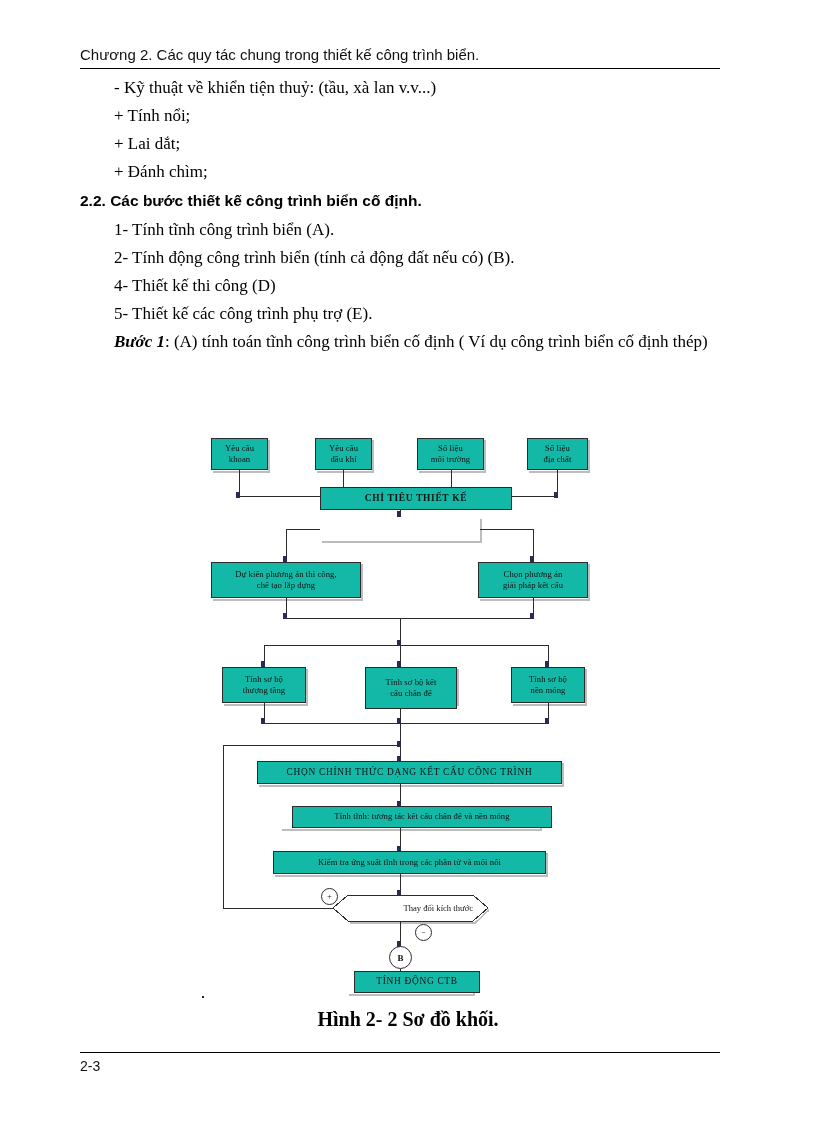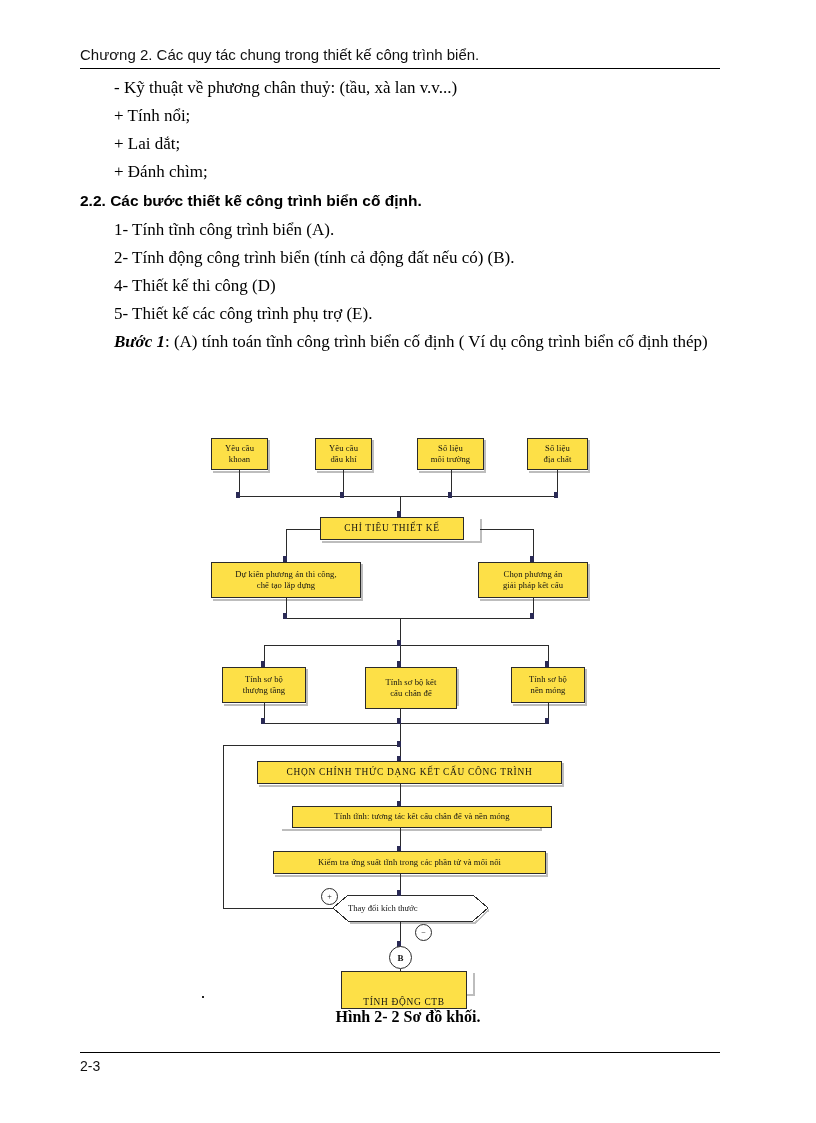--- a/index.html
+++ b/index.html
@@ -77,21 +77,21 @@
     width: 816px;
     height: 1123px;
     pointer-events: none;
   }
   .chart svg { display: block; }
 
   .node {
     position: absolute;
     box-sizing: border-box;
     border: 1px solid #2b2b2b;
-    background: #fde047;
+    background: #14b8a6;
     display: flex;
     align-items: center;
     justify-content: center;
     text-align: center;
     font-family: "Liberation Serif", serif;
     font-size: 8.6px;
     line-height: 11.5px;
     color: #111;
     letter-spacing: 0.1px;
   }
@@ -113,41 +113,41 @@
     font-family: "Liberation Serif", serif;
     font-size: 8px;
     color: #111;
   }
   .circ.bold { font-weight: bold; font-size: 9px; }
 
   .hex-label {
     position: absolute;
     display: flex;
     align-items: center;
-    justify-content: flex-start;
+    justify-content: flex-end;
     font-family: "Liberation Serif", serif;
     font-size: 8.6px;
     color: #111;
     text-align: center;
   }
 
   .dot-mark {
     position: absolute;
     width: 2px; height: 2px;
     background: #222;
   }
 
   
   .caption {
     position: absolute;
     left: 0;
     top: 1008px;
     width: 816px;
     text-align: center;
-    font-size: 16px;
+    font-size: 20px;
     font-weight: bold;
   }
 
   
   .footer-rule {
     position: absolute;
     left: 80px;
     top: 1052px;
     width: 640px;
     height: 0;
@@ -166,21 +166,21 @@
 <body>
 
 <div class="page">
 
   <div class="header">
     <div class="header-title">Chương 2. Các quy tác chung trong thiết kế công trình biển.</div>
   </div>
   <div class="header-rule"></div>
 
   <div class="body-text">
-    <div class="line indent-1">- Kỹ thuật về phương chân thuỷ: (tầu, xà lan v.v...)</div>
+    <div class="line indent-1">- Kỹ thuật về khiển tiện thuỷ: (tầu, xà lan v.v...)</div>
     <div class="line indent-1">+ Tính nổi;</div>
     <div class="line indent-1">+ Lai dắt;</div>
     <div class="line indent-1">+ Đánh chìm;</div>
 
     <div class="line heading">2.2. Các bước thiết kế công trình biển cố định.</div>
 
     <div class="line indent-1">1- Tính tĩnh công trình biển (A).</div>
     <div class="line indent-1">2- Tính động công trình biển (tính cả động đất nếu có) (B).</div>
     <div class="line indent-1">4- Thiết kế thi công (D)</div>
     <div class="line indent-1">5- Thiết kế các công trình phụ trợ (E).</div>
@@ -328,21 +328,21 @@
     </div>
   </div>
 
   <div class="node" style="left:527px; top:438px; width:61px; height:32px;">
     <div class="node-inner">
       <span>Số liệu</span><br>
       <span>địa chất</span>
     </div>
   </div>
 
-  <div class="node caps" style="left:320px; top:517px; width:144px; height:23px;">
+  <div class="node caps" style="left:320px; top:487px; width:192px; height:23px;font-weight:bold;">
     <div class="node-inner">CHỈ TIÊU THIẾT KẾ</div>
   </div>
 
   <div class="node" style="left:211px; top:562px; width:150px; height:36px;">
     <div class="node-inner">
       <span>Dự kiến phương án thi công,</span><br>
       <span>chế tạo lắp dựng</span>
     </div>
   </div>
 
@@ -395,21 +395,21 @@
   </div>
 
   <div class="circ" style="left:415px; top:924px; width:17px; height:17px;">
     <span>−</span>
   </div>
 
   <div class="circ bold" style="left:389px; top:946px; width:23px; height:23px;">
     <span>B</span>
   </div>
 
-  <div class="node caps" style="left:341px; top:971px; width:126px; height:38px;align-items:flex-end;">
+  <div class="node caps" style="left:354px; top:971px; width:126px; height:22px;">
     <div class="node-inner">TÍNH ĐỘNG CTB</div>
   </div>
 
   <div class="dot-mark" style="left:202px; top:996px;"></div>
 
   <div class="caption">Hình 2- 2 Sơ đồ khối.</div>
 
   <div class="footer-rule"></div>
   <div class="footer-text">2-3</div>
 

